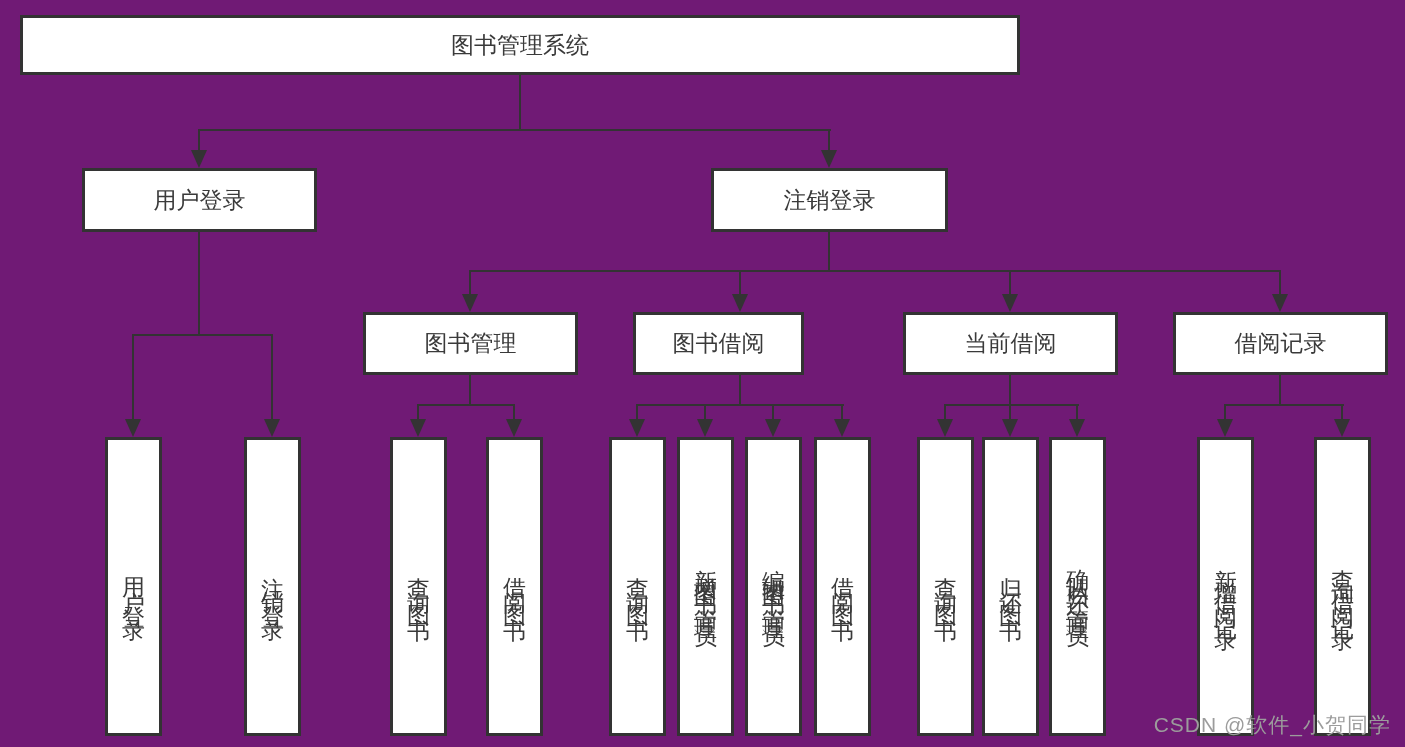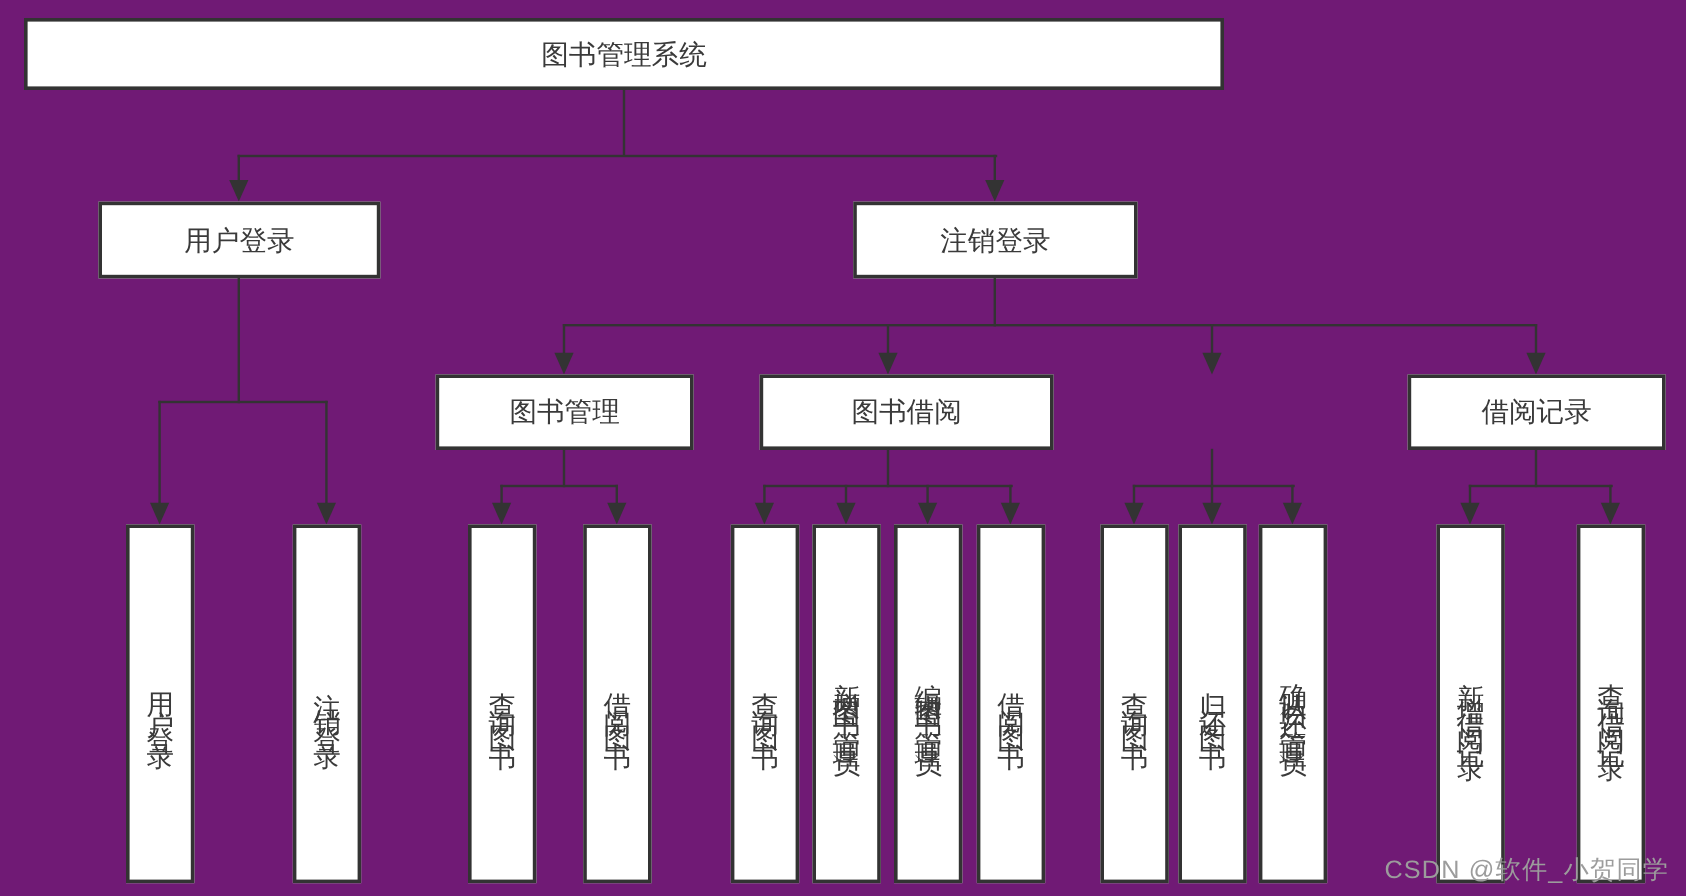--- a/index.html
+++ b/index.html
@@ -60,21 +60,22 @@
   <div class="vl" style="left:469px;top:270px;height:26px;"></div>
   <div class="vl" style="left:739px;top:270px;height:26px;"></div>
   <div class="vl" style="left:1009px;top:270px;height:26px;"></div>
   <div class="vl" style="left:1279px;top:270px;height:26px;"></div>
   <div class="head" style="left:462px;top:294px;"></div>
   <div class="head" style="left:732px;top:294px;"></div>
   <div class="head" style="left:1002px;top:294px;"></div>
   <div class="head" style="left:1272px;top:294px;"></div>
 
   <div class="box" style="left:363px;top:312px;width:215px;height:63px;">图书管理</div>
-  <div class="box" style="left:633px;top:312px;width:245px;height:63px;">图书借阅</div>
+  <div class="box" style="left:633px;top:312px;width:171px;height:63px;">图书借阅</div>
+  <div class="box" style="left:903px;top:312px;width:215px;height:63px;">当前借阅</div>
   <div class="box" style="left:1173px;top:312px;width:215px;height:63px;">借阅记录</div>
 
   <div class="vl" style="left:469px;top:374px;height:32px;"></div>
   <div class="hl" style="left:417px;top:404px;width:98px;"></div>
   <div class="vl" style="left:417px;top:404px;height:17px;"></div>
   <div class="vl" style="left:513px;top:404px;height:17px;"></div>
   <div class="head" style="left:410px;top:419px;"></div>
   <div class="head" style="left:506px;top:419px;"></div>
 
   <div class="vl" style="left:739px;top:374px;height:32px;"></div>

